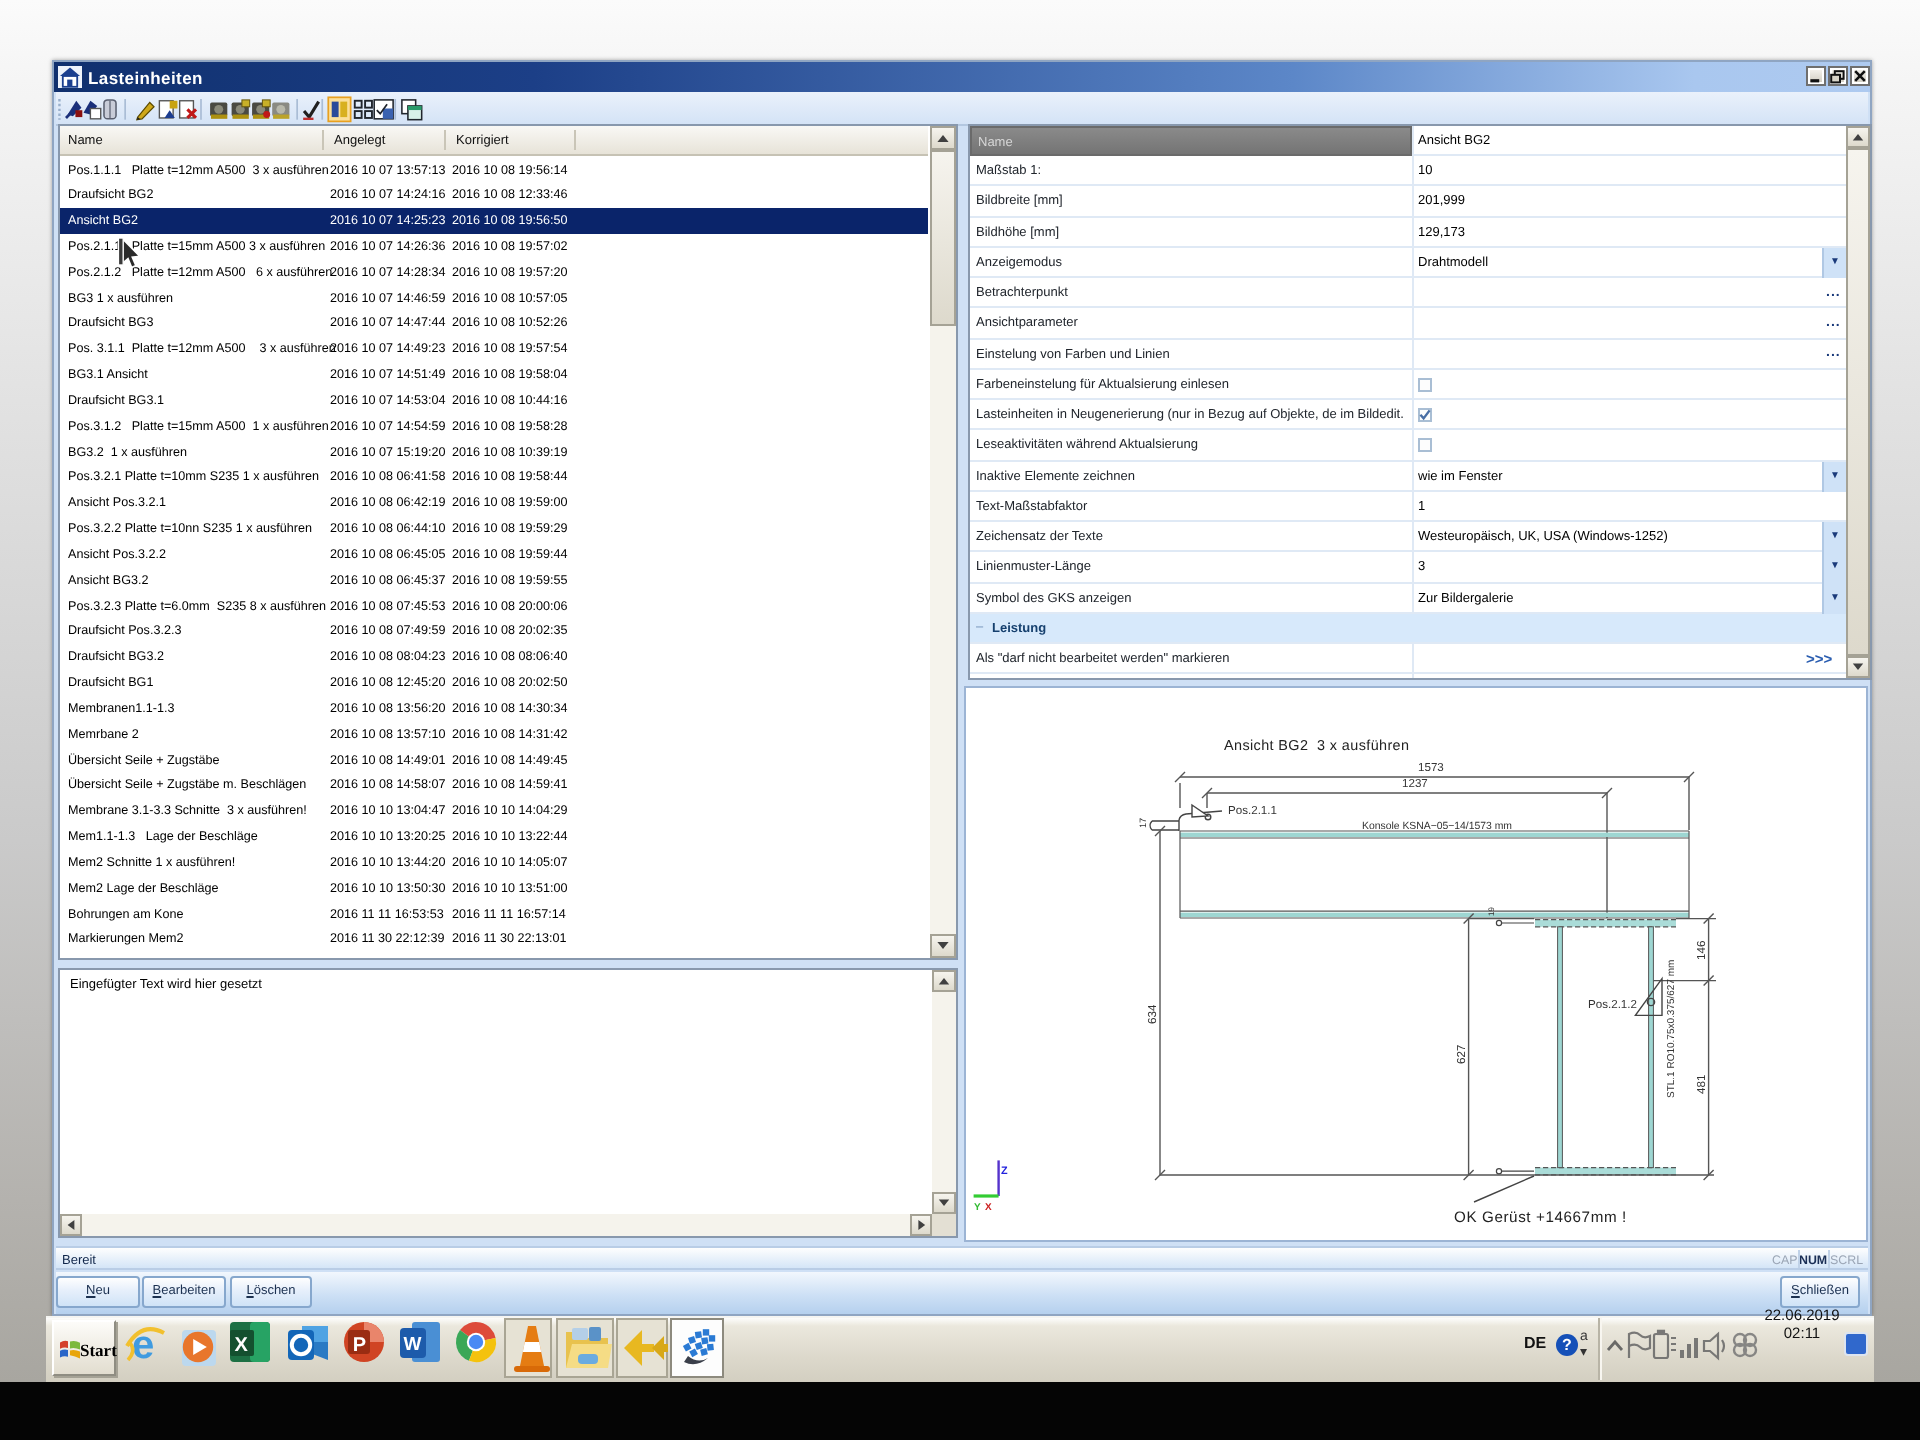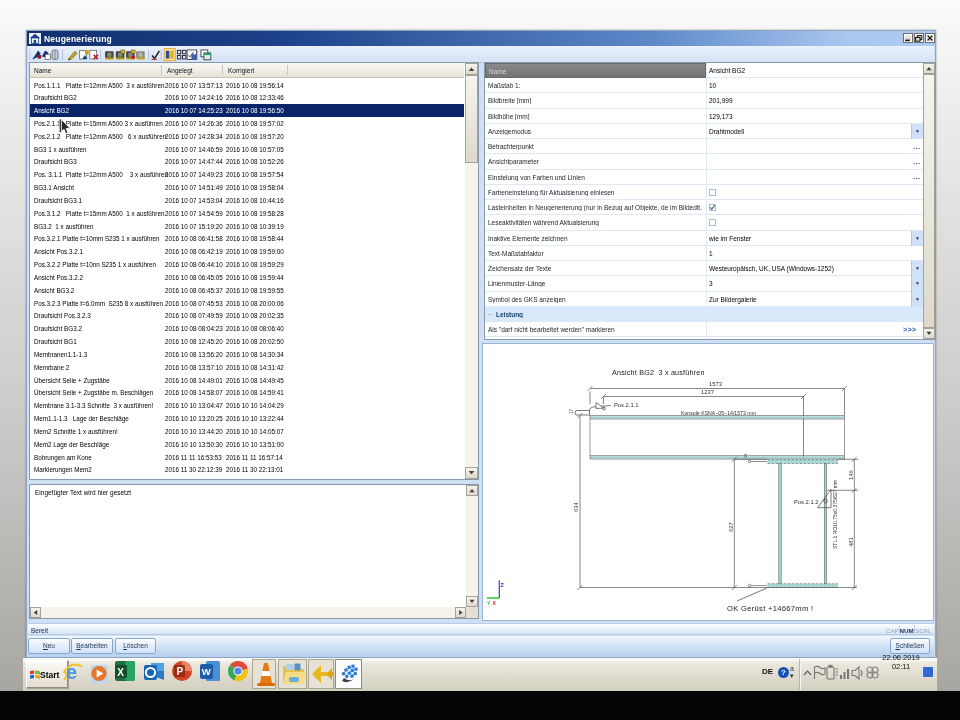--- a/index.html
+++ b/index.html
@@ -49,34 +49,34 @@
 #status { left:28px; top:623px; width:906px; height:12px;
   background:linear-gradient(180deg,#fefefe,#d4e5f7); border-top:1px solid #b9cde6; border-bottom:1px solid #b9cde6; }
 
 #btnrow { left:28px; top:636px; width:906px; height:21px;
   background:linear-gradient(180deg,#f2f7fd,#cde0f5 55%,#b5d0ee); }
 .wbtn { position:absolute; top:2px; height:16px; font-size:6.5px !important; background:linear-gradient(180deg,#fefefe,#e6effb 45%,#cfe3f7);
   border:1px solid #86a7cd; border-radius:2px; color:#1b3050; font-size:7px; text-align:center; line-height:13px; }
 
 #task { left:23px; top:658px; width:914px; height:33px;
   background:linear-gradient(180deg,#fdfdfc 0px,#ebe8dd 4px,#dcd8cb 20px,#d2cec0 33px); border-top:1px solid #f5f5f2; }
-#start { left:26px; top:660px; width:42px; height:28px; background:linear-gradient(180deg,#fdfcf9,#e2ddcf);
-  border:1px solid #8f8d82; border-top-color:#fff; border-left-color:#fff; box-shadow:1px 1px 0 #a5a295; }
+#start { left:26px; top:660px; width:32px; height:28px; background:linear-gradient(180deg,#fdfcf9,#e2ddcf);
+  border:1px solid #8f8d82; border-top-color:#fff; border-left-color:#fff; box-shadow:1px 1px 0 #a5a295;font-family:Liberation Serif, serif; }
 .ttile { position:absolute; top:659px; height:30px; background:#e6e2d4; border:1px solid #a9a594; }
 #tray-time { position:absolute; left:870px; top:662px; width:62px; text-align:center; font-size:7.5px; color:#111; }
 #tray-date { position:absolute; left:866px; top:653px; width:70px; text-align:center; font-size:7.5px; color:#111; }
 .nw { white-space:nowrap; }
 </style>
 </head>
 <body>
 <div id="desk" class="abs"></div>
 <div id="blackbot" class="abs"></div>
 <div id="win" class="abs"></div>
 <div id="titlebar" class="abs"></div>
-<div id="title-text" class="abs nw">Neugenerierung</div>
+<div id="title-text" class="abs nw">Lasteinheiten</div>
 <svg class="abs" style="left:29px;top:33px;" width="12" height="11">
   <rect x="0" y="0" width="12" height="11" fill="#eef3fb"></rect>
   <path d="M1 5 L6 0.8 L11 5 Z" fill="#1b3f8f"></path>
   <rect x="2.4" y="5" width="7.2" height="5.4" fill="#fff" stroke="#1b3f8f" stroke-width="0.9"></rect>
   <rect x="4.6" y="6.8" width="2.6" height="3.6" fill="#1b3f8f"></rect>
 </svg>
 
 <div class="abs tbtn" style="left:903px;"></div>
 <div class="abs tbtn" style="left:914px;"></div>
 <div class="abs tbtn" style="left:925px;"></div>

